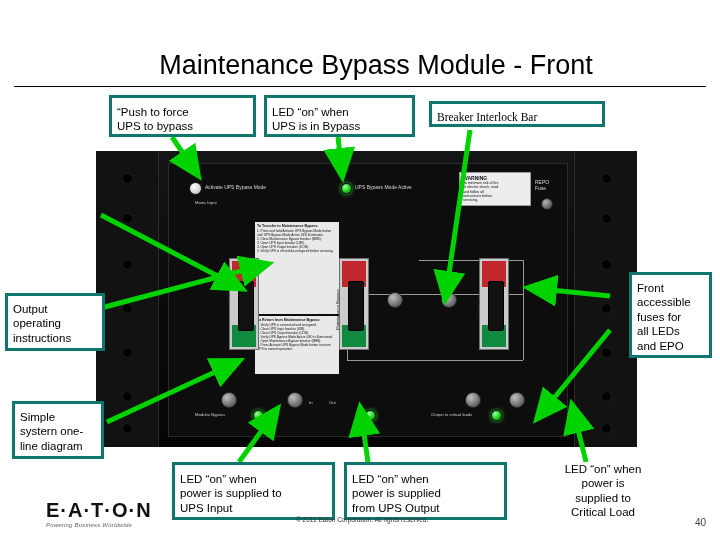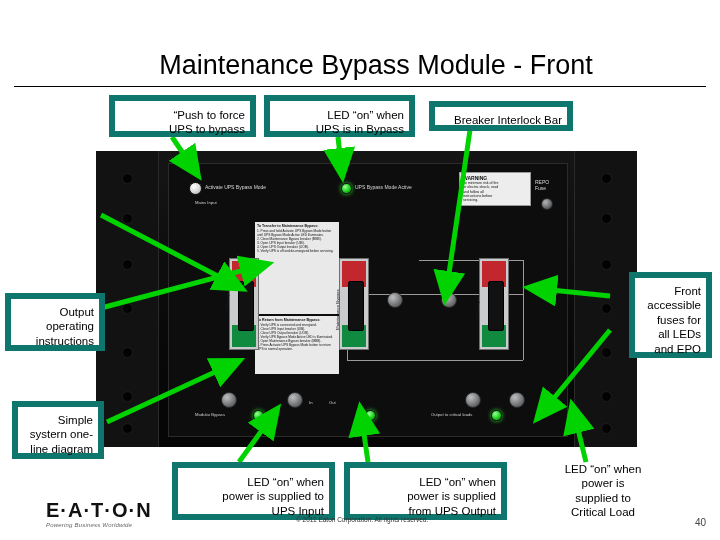--- a/index.html
+++ b/index.html
@@ -39,26 +39,26 @@
     left: 14px;
     top: 86px;
     width: 692px;
     height: 1px;
     background: #000000;
   }
 
   
   .callout {
     position: absolute;
-    border: 6px solid #0f766e;
+    border: 3px solid #0f766e;
     background: #ffffff;
     color: #000000;
     font-size: 11.5px;
     line-height: 1.25;
-    text-align: right;
+    text-align: left;
     box-sizing: border-box;
     padding: 12px 5px;
   }
   .plain {
     position: absolute;
     color: #000000;
     font-size: 11.5px;
     line-height: 1.25;
     text-align: center;
     box-sizing: border-box;
@@ -435,21 +435,21 @@
       <path d="M586,462 L575,417"></path>
     </g>
   </svg>
 
   <div class="callout" style="left:109px; top:95px; width:147px; height:42px; white-space:pre-line; padding-top:7px;">“Push to force
 UPS to bypass</div>
 
   <div class="callout" style="left:264px; top:95px; width:151px; height:42px; white-space:pre-line; padding-top:7px;">LED “on” when
 UPS is in Bypass</div>
 
-  <div class="callout" style="left:429px; top:101px; width:144px; height:26px; padding-top:6px;">Breaker Interlock Bar</div>
+  <div class="callout" style="left:429px; top:101px; width:176px; height:26px; padding-top:6px;font-family:Liberation Serif, serif;">Breaker Interlock Bar</div>
 
 
   <div class="callout" style="left:5px; top:293px; width:100px; height:58px; white-space:pre-line; padding-top:6px;">Output
 operating
 instructions</div>
 
   <div class="callout" style="left:12px; top:401px; width:92px; height:58px; white-space:pre-line; padding-top:6px;">Simple
 systern one-
 line diagram</div>
 

